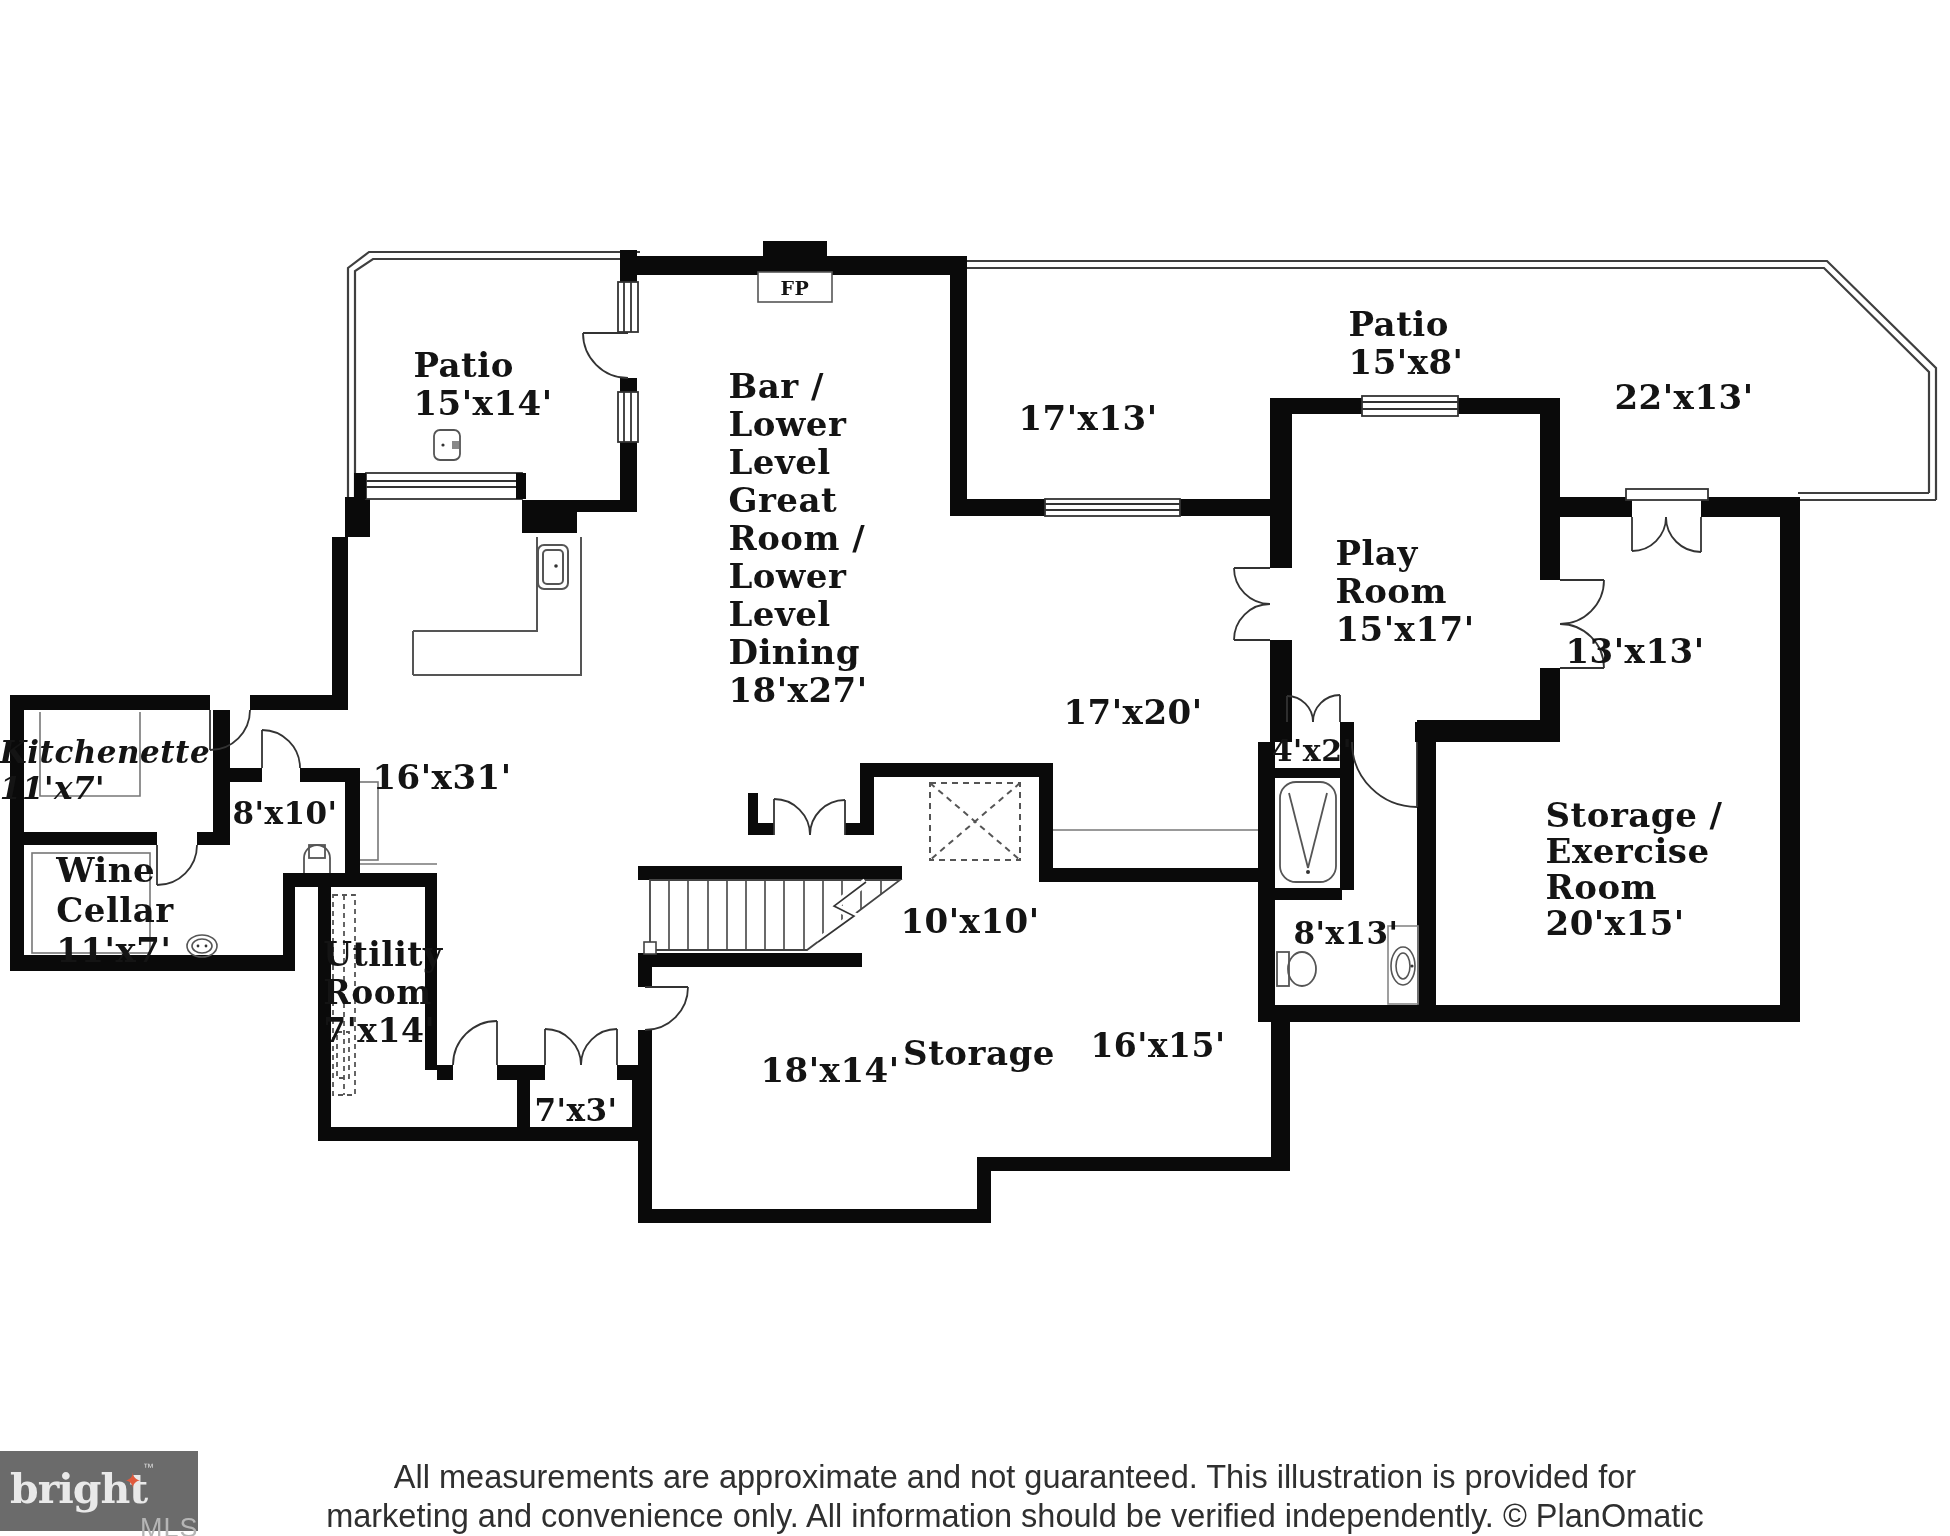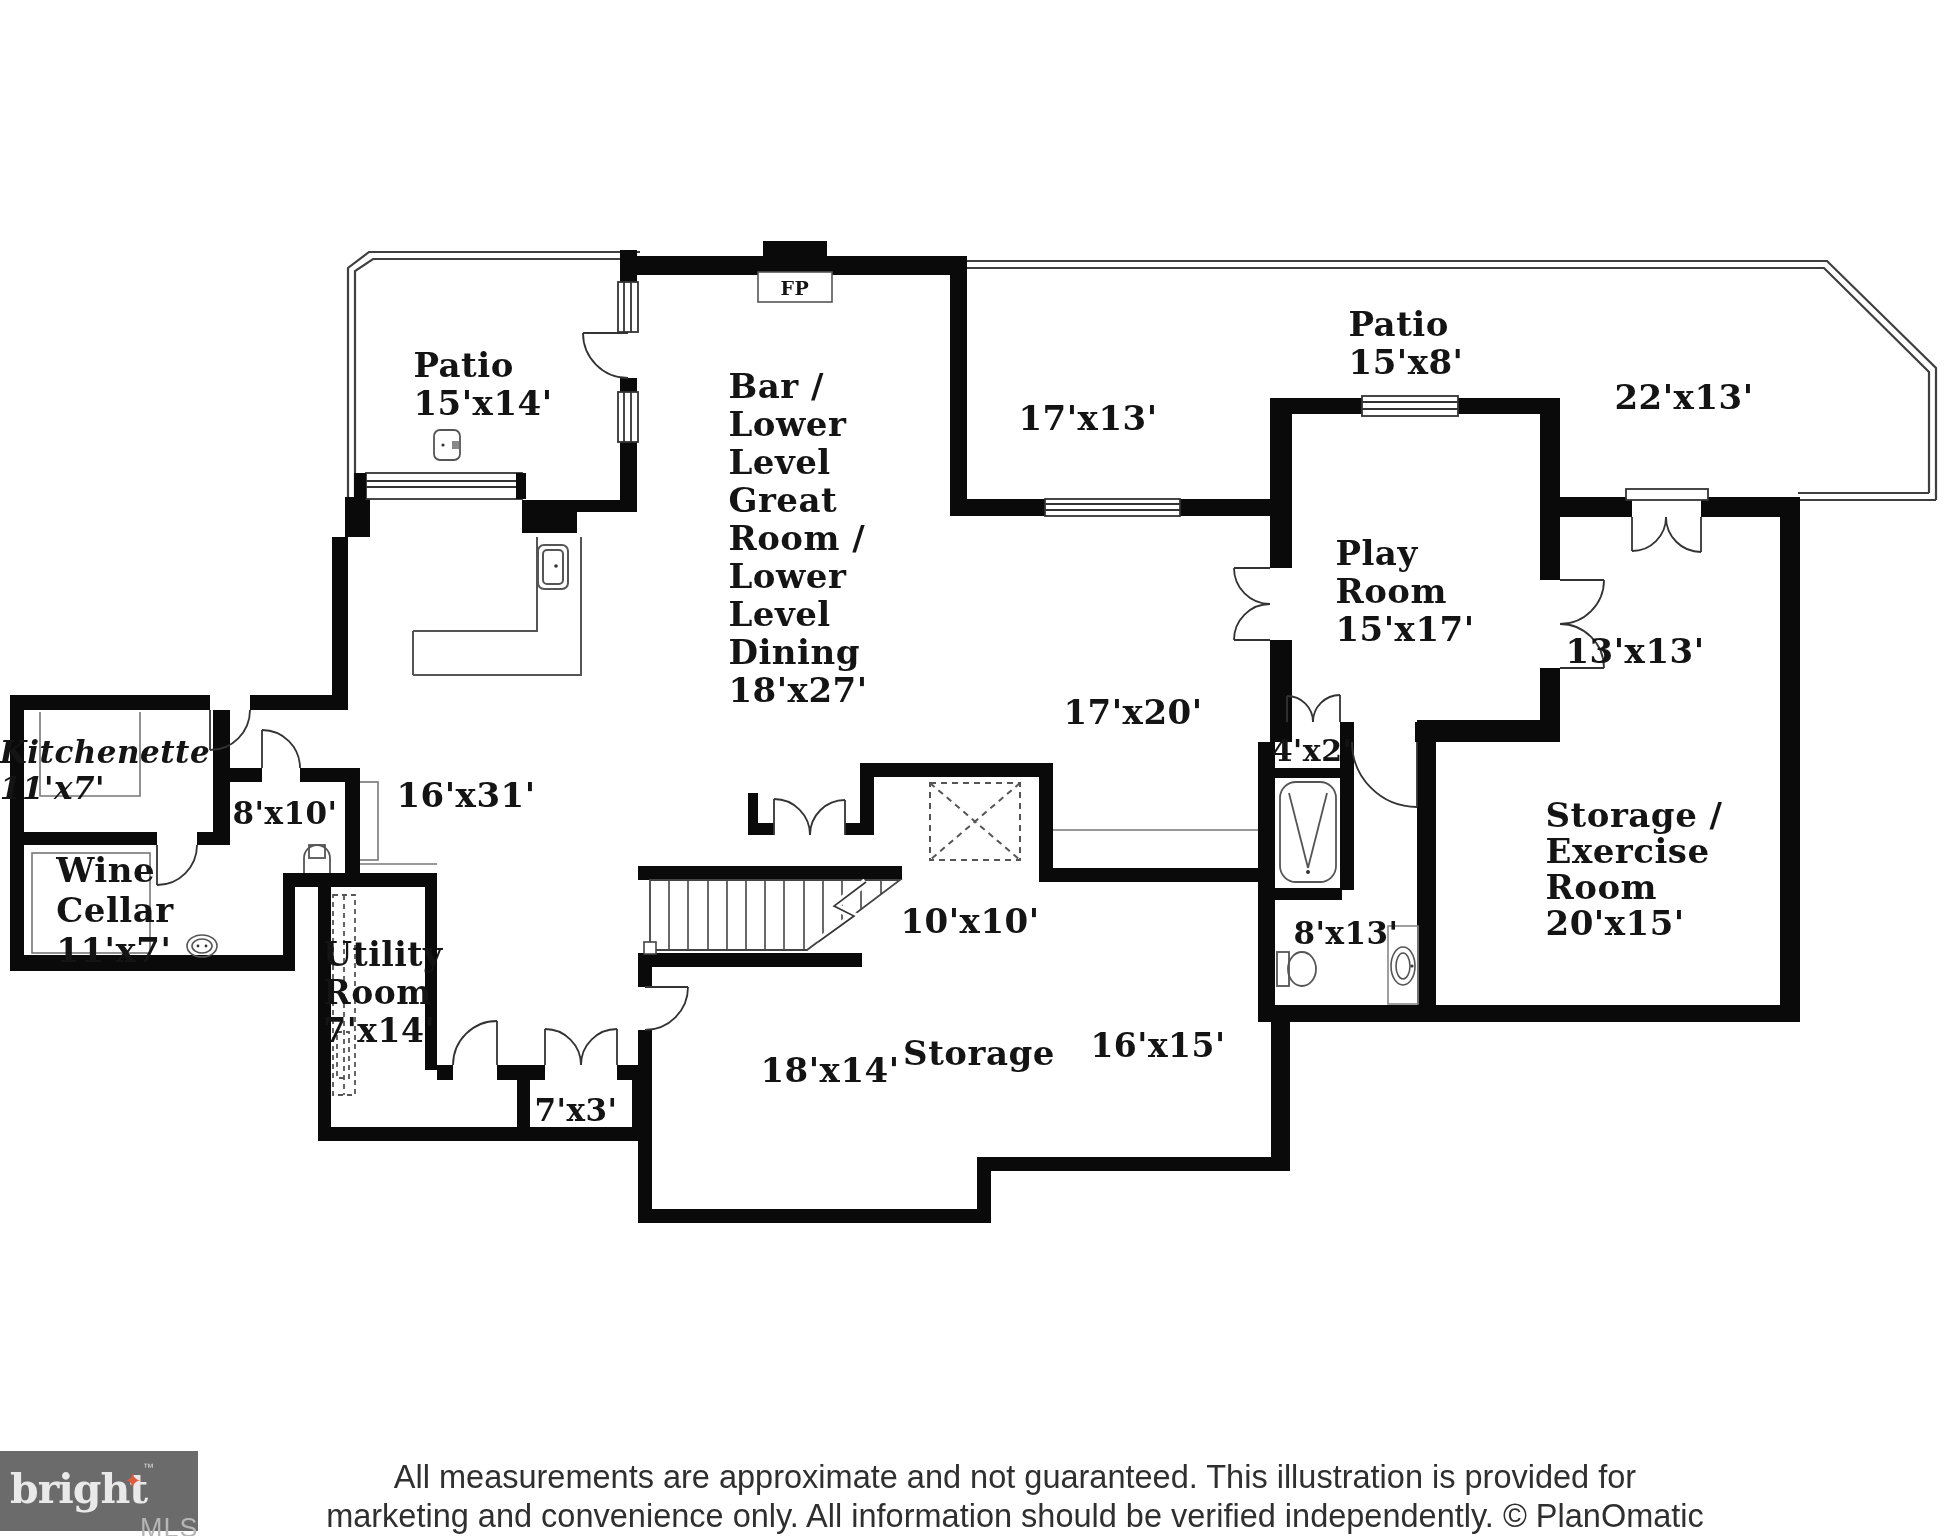--- a/index.html
+++ b/index.html
@@ -334,21 +334,21 @@
   <div class="lbl" style="left:1406px;top:343px;">Patio
 15'x8'</div>
   <div class="lbl" style="left:1684px;top:397px;">22'x13'</div>
   <div class="lbl" style="left:1405px;top:591px;">Play
 Room
 15'x17'</div>
   <div class="lbl" style="left:1635px;top:651px;">13'x13'</div>
   <div class="lbl" style="left:105px;top:770px;font-size:31px;line-height:36px;font-style:italic;">Kitchenette
 11'x7'</div>
   <div class="lbl" style="left:285px;top:813px;font-size:31px;">8'x10'</div>
-  <div class="lbl" style="left:466px;top:777px;margin-top:18px;">16'x31'</div>
+  <div class="lbl" style="left:442px;top:777px;">16'x31'</div>
   <div class="lbl" style="left:115px;top:910px;line-height:40px;">Wine
 Cellar
 11'x7'</div>
   <div class="lbl" style="left:1133px;top:712px;">17'x20'</div>
   <div class="lbl" style="left:1312px;top:751px;font-size:30px;">4'x2'</div>
   <div class="lbl" style="left:383px;top:993px;font-size:33px;">Utility
 Room
 7'x14'</div>
   <div class="lbl" style="left:970px;top:921px;">10'x10'</div>
   <div class="lbl" style="left:1346px;top:933px;font-size:31px;">8'x13'</div>

